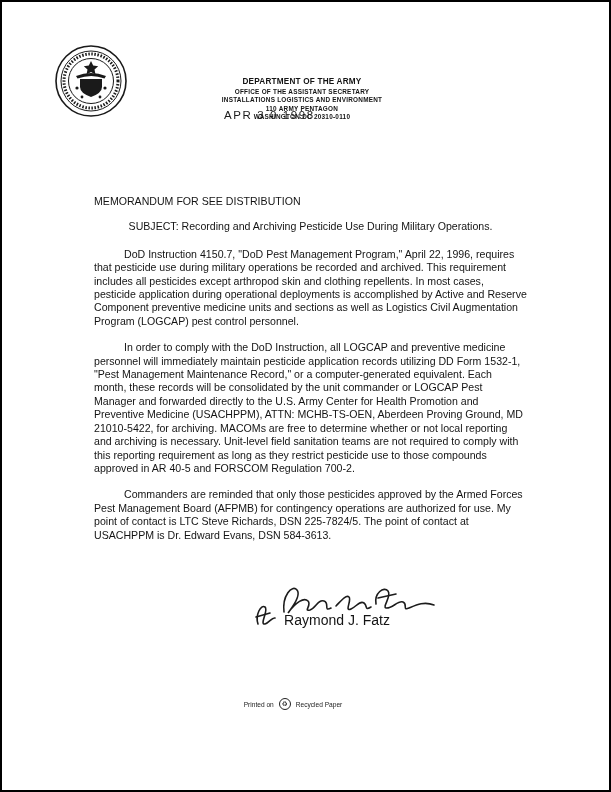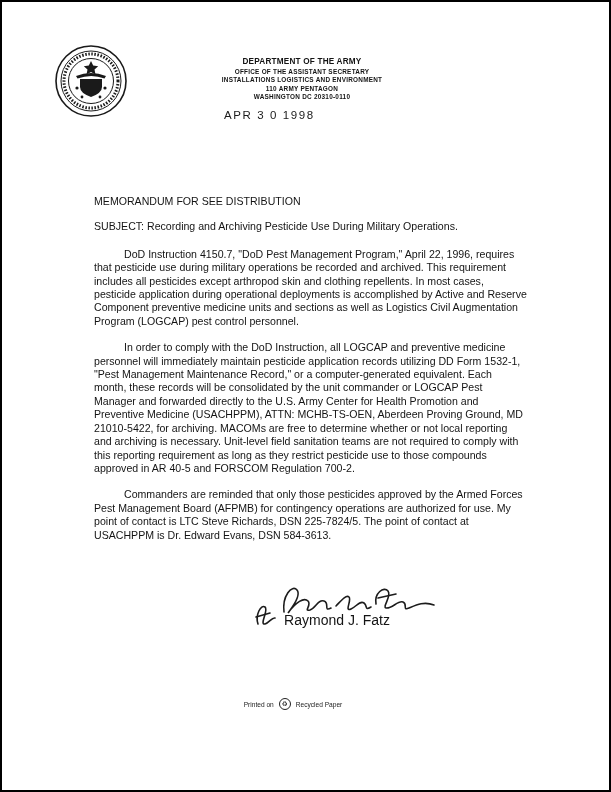--- a/index.html
+++ b/index.html
@@ -9,30 +9,30 @@
     margin:0 auto;
     background:#ffffff;
     border:2px solid #000;
     box-sizing:border-box;
     font-family:"Liberation Sans", sans-serif;
     color:#141414;
     overflow:hidden;
   }
   .seal { position:absolute; left:52px; top:42px; width:74px; height:74px; }
   .letterhead { position:absolute; top:55px; left:130px; width:340px; text-align:center; }
-  .lh-main { font-size:8.2px; font-weight:bold; letter-spacing:0.2px; }
+  .lh-main { font-size:8.2px; font-weight:bold; letter-spacing:0.2px;margin-top:20px; }
   .lh-sub  { font-size:6.4px; font-weight:bold; letter-spacing:0.25px; margin-top:1.5px; }
   .date-stamp {
     position:absolute; top:107px; left:222px; width:136px;
     font-size:11.5px; letter-spacing:1.6px; color:#1a1a1a;
   }
   .body-text { position:absolute; top:193px; left:92px; width:433px;
     font-size:10.6px; line-height:13.4px; }
   .memo-for { margin:0 0 12px 0; }
-  .subject  { margin:0 0 14px 0; }
+  .subject  { margin:0 0 14px 0;text-align:center; }
   .para { margin:0 0 13px 0; text-indent:30px; text-align:left; }
   .sig-script { position:absolute; left:246px; top:578px; width:200px; height:50px; }
   .sig-block { position:absolute; top:613px; left:185px; width:300px;
     text-align:center; font-size:14px; line-height:11.4px; }
   .footer { position:absolute; top:696px; left:0; width:582px; text-align:center;
     font-size:6.6px; color:#222; }
   .footer-inner { display:inline-flex; align-items:center; gap:5px; }
   .recycle-badge {
     display:inline-flex; align-items:center; justify-content:center;
     width:10px; height:10px; border:0.8px solid #222; border-radius:50%;

